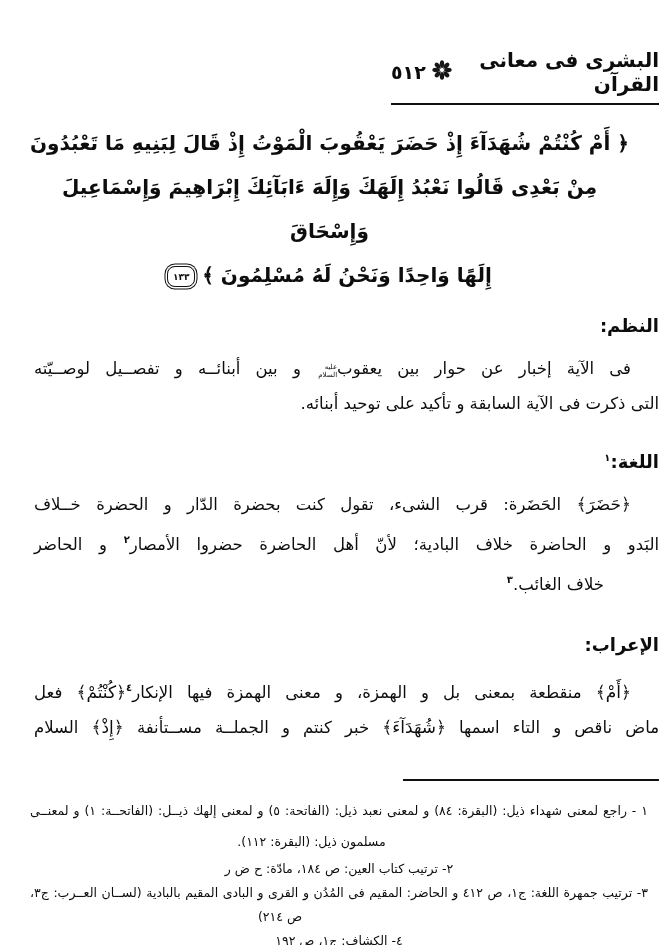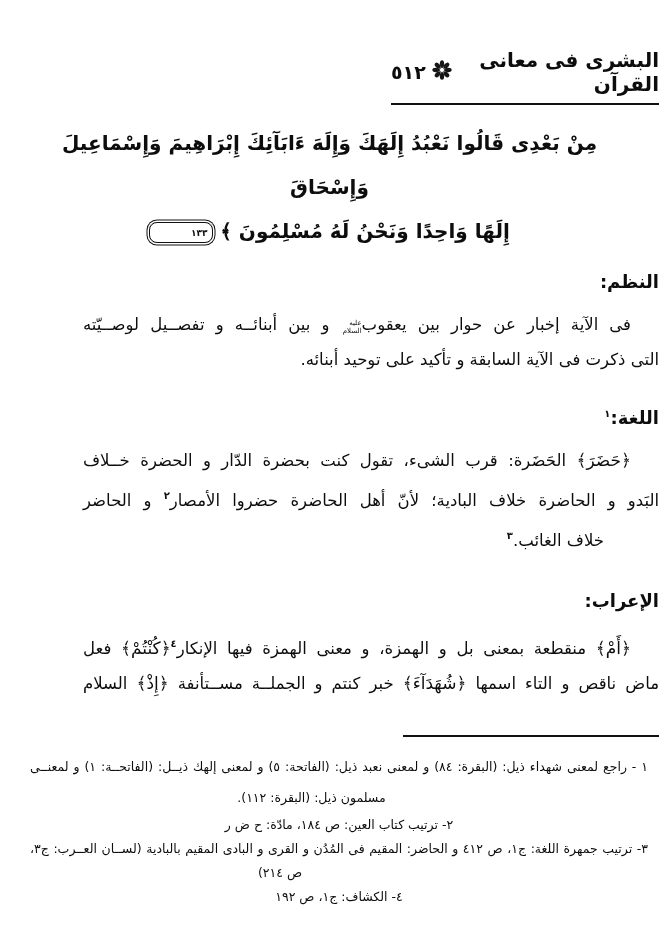--- a/index.html
+++ b/index.html
@@ -43,24 +43,23 @@
     align-items:center;
     justify-content:center;
     width:26px;height:19px;
     border:1px solid #111;
     border-radius:8px;
     box-shadow:0 0 0 1.5px #fff, 0 0 0 2.5px #111;
     font-size:9px;
     font-weight:bold;
     vertical-align:middle;
     margin:0 7px 0 0;
-    padding-left:36px;
   }
   
-  .content{margin-left:83px;}
+  .content{margin-left:34px;}
   .section-heading{
     font-size:18px;
     font-weight:bold;
     line-height:26px;
   }
   .h-nazm{margin-top:16px;}
   .h-lugha{margin-top:24px;}
   .h-irab{margin-top:30px;}
   .sup{font-size:10px;vertical-align:7px;font-weight:bold;}
   .para{font-size:16.5px;line-height:35px;margin-top:12px;}
@@ -110,20 +109,21 @@
           <ellipse cx="12" cy="4.6" rx="2.6" ry="4.2" transform="rotate(270 12 12)"></ellipse>
           <ellipse cx="12" cy="4.6" rx="2.6" ry="4.2" transform="rotate(315 12 12)"></ellipse>
           <circle cx="12" cy="12" r="3.1" fill="#ffffff" stroke="#161616" stroke-width="1"></circle>
         </g>
       </svg>
     </span>
     <span class="pagenum">٥١٢</span>
   </div>
 
   <div class="verse">
+    <div class="vline">﴿ أَمْ كُنْتُمْ شُهَدَآءَ إِذْ حَضَرَ يَعْقُوبَ الْمَوْتُ إِذْ قَالَ لِبَنِيهِ مَا تَعْبُدُونَ</div>
     <div class="vline">مِنْ بَعْدِى قَالُوا نَعْبُدُ إِلَهَكَ وَإِلَهَ ءَابَآئِكَ إِبْرَاهِيمَ وَإِسْمَاعِيلَ وَإِسْحَاقَ</div>
     <div class="vline"><span>إِلَهًا وَاحِدًا وَنَحْنُ لَهُ مُسْلِمُونَ ﴾</span><span class="ayah-medallion">١٣٣</span></div>
   </div>
 
   <div class="content">
 
     <div class="section-heading h-nazm">النظم:</div>
     <div class="para">
       <div class="pline first"><span>فى الآية إخبار عن حوار بين يعقوب</span><span class="alayhi">عليه السلام</span>
         <span>و بين أبنائــه و تفصــيل لوصــيّته</span>

